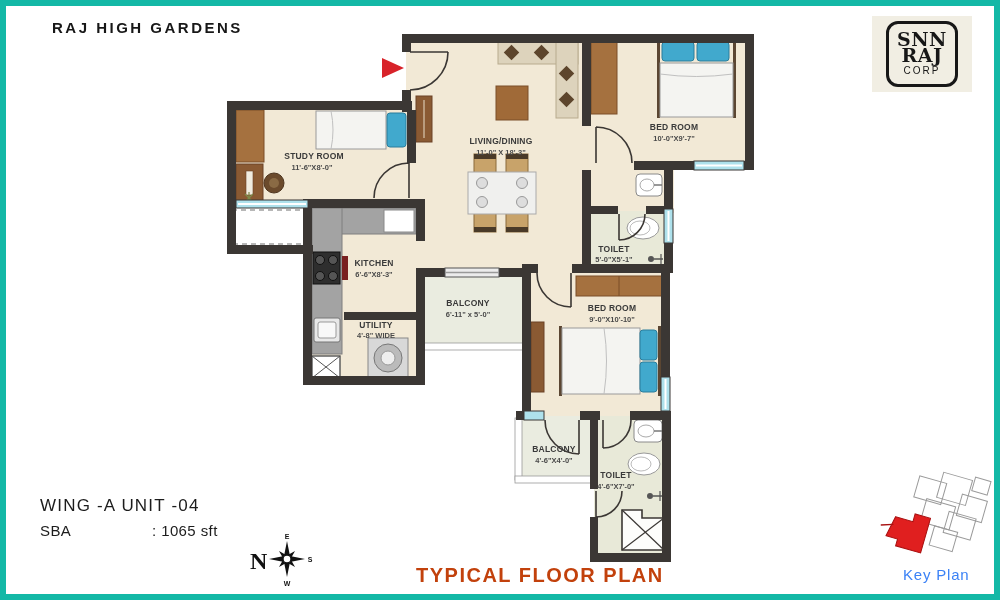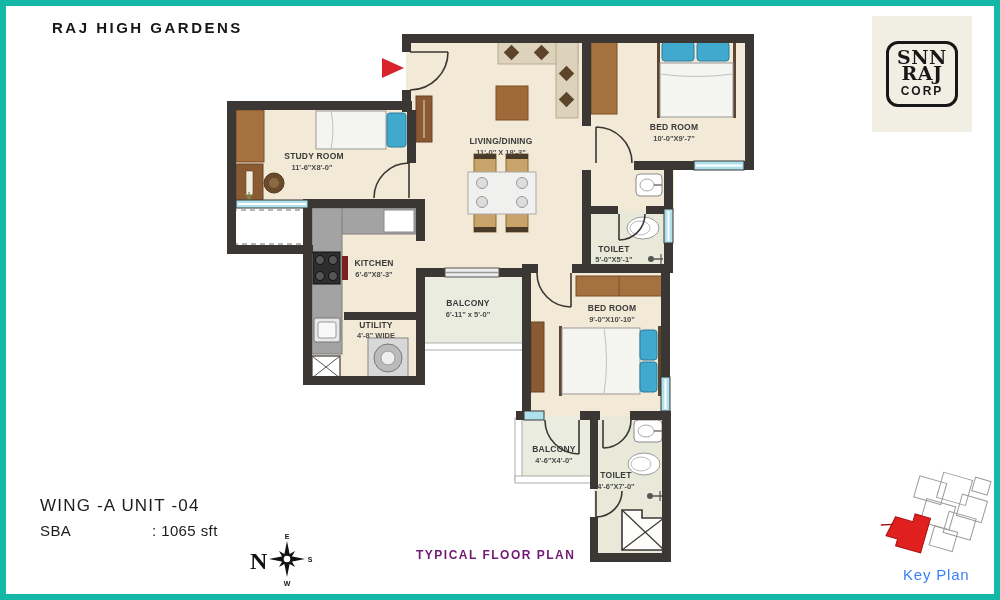--- a/index.html
+++ b/index.html
@@ -1,33 +1,33 @@
 <!DOCTYPE html>
 <html><head>
 <meta charset="utf-8">
 <style>
   html,body{margin:0;padding:0;background:#e8e8e8;}
   .canvas{position:relative;width:1000px;height:600px;background:#ffffff;
     border:6px solid #14b8a6;box-sizing:border-box;overflow:hidden;
     font-family:"Liberation Sans",sans-serif;}
   .page-title{position:absolute;left:46px;top:13px;font-size:15px;font-weight:700;
     letter-spacing:2.5px;color:#171717;}
-  .logo{position:absolute;left:866px;top:10px;width:100px;height:116px;background:#f1eee3;
+  .logo{position:absolute;left:866px;top:10px;width:100px;height:76px;background:#f1eee3;
     display:flex;align-items:center;justify-content:center;}
   .logo-inner{border:3px solid #171717;border-radius:12px;width:62px;height:56px;
     display:flex;flex-direction:column;align-items:center;justify-content:center;padding:2px;}
   .logo-big{font-family:"DejaVu Serif",serif;font-weight:700;font-size:19px;line-height:0.82;
     color:#171717;letter-spacing:0.5px;}
-  .logo-small{font-size:12px;font-weight:700;letter-spacing:2px;color:#171717;margin-top:2px;}
+  .logo-small{font-size:10px;font-weight:400;letter-spacing:2px;color:#171717;margin-top:2px;}
   .unit-info{position:absolute;left:34px;top:490px;color:#1c1c1c;}
   .unit-heading{font-size:17px;font-weight:400;letter-spacing:1.2px;margin-bottom:5px;}
   .unit-row{display:flex;font-size:15px;line-height:19px;letter-spacing:0.4px;}
   .unit-row .lbl{width:112px;}
-  .footer-title{position:absolute;left:410px;top:542px;font-size:12px;font-weight:700;
-    letter-spacing:1.5px;color:#701a75;}
+  .footer-title{position:absolute;left:410px;top:558px;font-size:20px;font-weight:700;
+    letter-spacing:1.5px;color:#c2410c;}
   .keyplan-label{position:absolute;left:897px;top:560px;font-size:15px;color:#3b82f6;
     letter-spacing:0.8px;text-align:center;}
   svg{position:absolute;left:0;top:0;}
   .wall{fill:#3b3734;}
   .floor{fill:#f2e9d6;}
   .floor-wet{fill:#e8e9d8;}
   .floor-bal{fill:#eaece0;}
   .door{fill:none;stroke:#3b3734;stroke-width:1.6;}
   .win{fill:#aee1ec;stroke:#3b3734;stroke-width:1;}
   .winline{stroke:#ffffff;stroke-width:2;}

